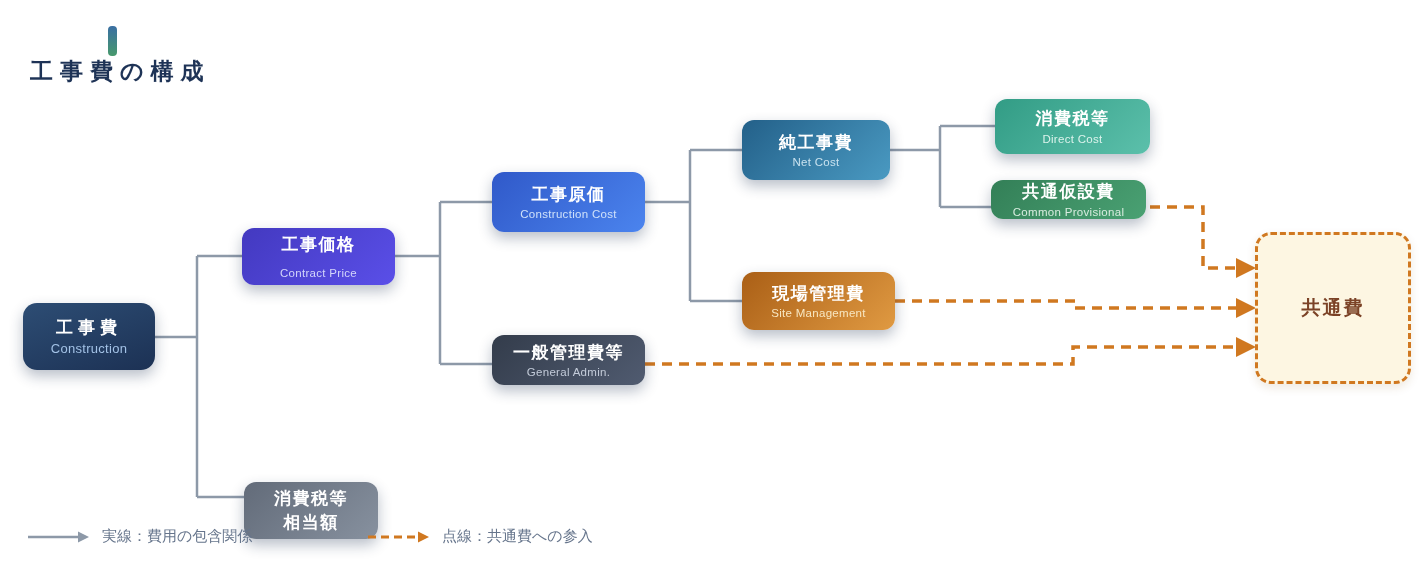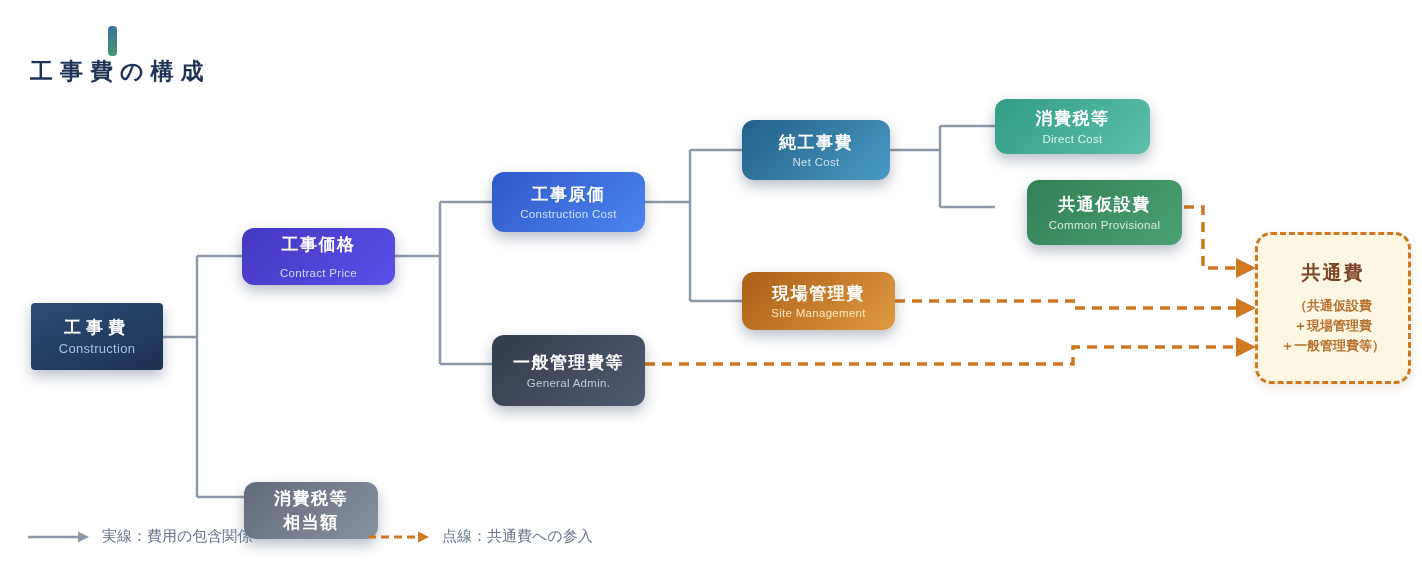--- a/index.html
+++ b/index.html
@@ -12,21 +12,21 @@
   .page-title{margin:0;font-size:23px;font-weight:bold;color:#1e3356;letter-spacing:7px;}
 
   
   .connectors{position:absolute;left:0;top:0;width:1422px;height:576px;}
 
   
   .node{position:absolute;border-radius:12px;display:flex;flex-direction:column;align-items:center;justify-content:center;box-shadow:0 6px 14px rgba(23,43,77,.30);color:#ffffff;text-align:center;}
   .node-label{font-weight:bold;font-size:17px;letter-spacing:1.5px;line-height:1.25;}
   .node-sub{font-size:11.5px;margin-top:3px;letter-spacing:.3px;}
 
-  .navy{background:linear-gradient(160deg,#2d4d74 0%,#1c3154 100%);border-radius:4px;margin-left:8px;}
+  .navy{background:linear-gradient(160deg,#2d4d74 0%,#1c3154 100%);border-radius:14px;}
   .navy .node-label{letter-spacing:5px;}
   .navy .node-sub{color:#a3c2e6;font-size:13px;}
   .indigo{background:linear-gradient(135deg,#4339c0 0%,#5a4fe8 100%);}
   .indigo .node-sub{color:#d3d5fa;margin-top:11px;}
   .blue{background:linear-gradient(135deg,#3059c9 0%,#4b84ee 100%);}
   .blue .node-sub{color:#cfe1fa;}
   .steel{background:linear-gradient(135deg,#236089 0%,#4a9ac2 100%);}
   .steel .node-sub{color:#c9e2ef;}
   .teal{background:linear-gradient(135deg,#329c85 0%,#5cc0ab 100%);}
   .teal .node-sub{color:#dcf3ec;}
@@ -108,47 +108,42 @@
   <div class="node steel" style="left:742px;top:120px;width:148px;height:60px">
     <div class="node-label">純工事費</div>
     <div class="node-sub">Net Cost</div>
   </div>
 
   <div class="node teal" style="left:995px;top:99px;width:155px;height:55px">
     <div class="node-label">消費税等</div>
     <div class="node-sub">Direct Cost</div>
   </div>
 
-  <div class="node green" style="left:1027px;top:180px;width:155px;height:65px">
+  <div class="node green" style="left:991px;top:180px;width:155px;height:39px">
     <div class="node-label">共通仮設費</div>
     <div class="node-sub">Common Provisional</div>
   </div>
 
   <div class="node orange" style="left:742px;top:272px;width:153px;height:58px">
     <div class="node-label">現場管理費</div>
     <div class="node-sub">Site Management</div>
   </div>
 
-  <div class="node slate" style="left:492px;top:335px;width:153px;height:71px">
+  <div class="node slate" style="left:492px;top:335px;width:153px;height:50px">
     <div class="node-label">一般管理費等</div>
     <div class="node-sub">General Admin.</div>
   </div>
 
   <div class="node gray" style="left:244px;top:482px;width:134px;height:57px">
     <div class="node-label">消費税等</div>
     <div class="node-label" style="margin-top:2px">相当額</div>
   </div>
 
   <div class="common-box">
     <div class="common-title">共通費</div>
-    <div class="common-lines">
-      <div>（共通仮設費</div>
-      <div>＋現場管理費</div>
-      <div>＋一般管理費等）</div>
-    </div>
   </div>
 
   <div class="legend-item" style="left:28px;top:527px">
     <svg width="62" height="14">
       <line x1="0" y1="7" x2="50" y2="7" stroke="#8d99a8" stroke-width="2.5"></line>
       <polygon points="50,1.5 61,7 50,12.5" fill="#8d99a8"></polygon>
     </svg>
     <span>実線：費用の包含関係</span>
   </div>
 

